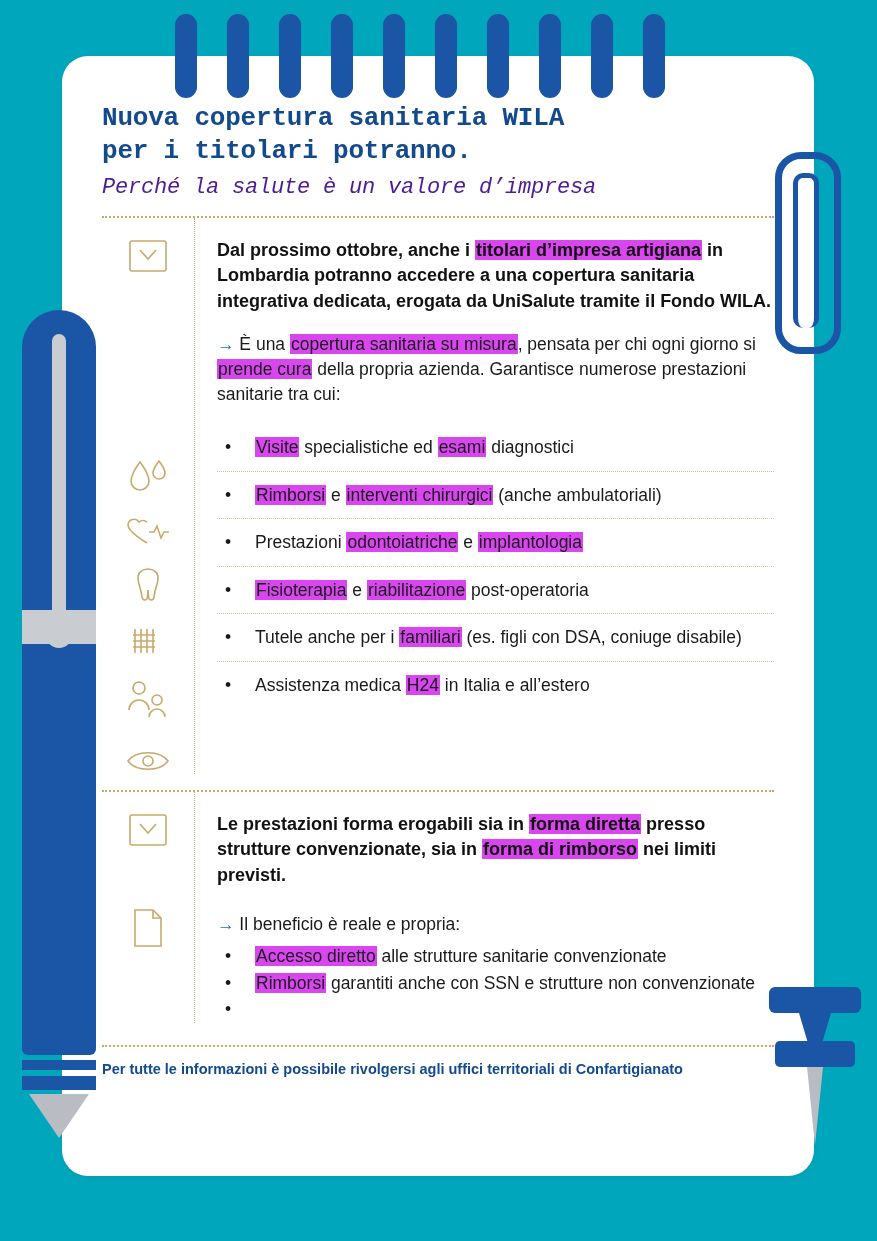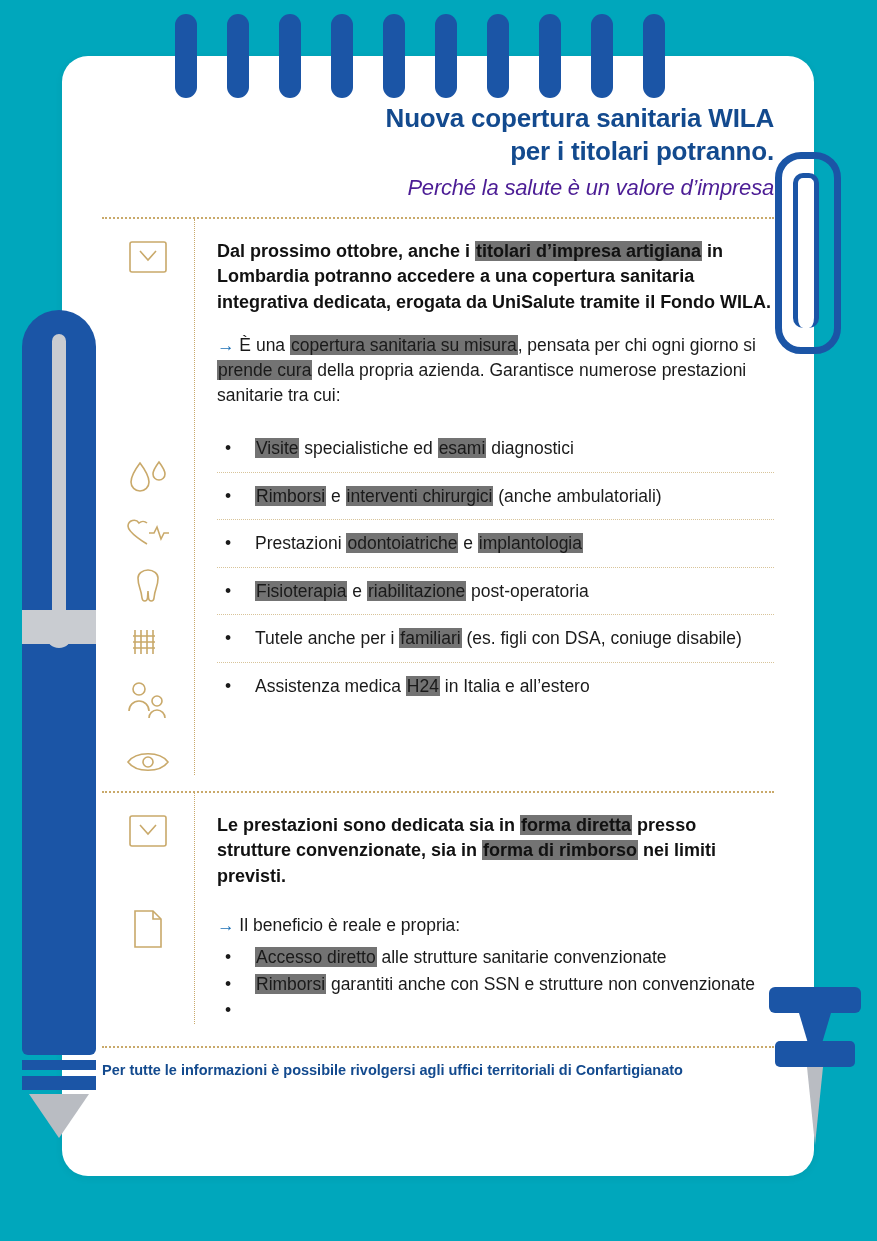--- a/index.html
+++ b/index.html
@@ -172,22 +172,23 @@
     left: 62px;
     top: 56px;
     width: 752px;
     height: 1120px;
     z-index: 7;
     box-sizing: border-box;
     padding: 46px 40px 20px 40px;
   }
 
   .title-block {
-    text-align: right;
+    text-align: left;
     color: #134a8e;
+    font-family: Liberation Mono, monospace;
   }
   .title-line {
     font-size: 26px;
     font-weight: bold;
     line-height: 1.28;
     letter-spacing: -0.2px;
   }
   .subtitle {
     font-size: 22px;
     font-style: italic;
@@ -227,21 +228,21 @@
     font-size: 17.5px;
     line-height: 1.42;
     color: #1a1a1a;
   }
   .para.bold {
     font-weight: bold;
     font-size: 18px;
     color: #111;
   }
   .hl {
-    background: #737373;
+    background: #d946ef;
     padding: 0 1px;
   }
   .arrow {
     color: #1b6fb5;
     font-weight: bold;
   }
 
   ul.bullets {
     list-style: none;
     margin: 0;
@@ -420,21 +421,21 @@
           <path d="M11 10 L19 19 L27 10"></path>
       </svg>
       <svg class="icon" width="34" height="40" viewBox="0 0 34 40" fill="none" stroke="#c9a96a" stroke-width="1.6" style="margin-top:62px">
         <path d="M4 2 h18 l8 8 v28 h-26 z"></path>
           <path d="M22 2 v8 h8"></path>
       </svg>
     </div>
 
     <div class="text-col">
       <p class="para bold" style="margin-top:20px">
-        <span>Le prestazioni sono dedicata sia in </span><span class="hl">forma diretta</span><span> presso strutture convenzionate, sia in </span><span class="hl">forma di rimborso</span><span> nei limiti previsti.</span>
+        <span>Le prestazioni forma erogabili sia in </span><span class="hl">forma diretta</span><span> presso strutture convenzionate, sia in </span><span class="hl">forma di rimborso</span><span> nei limiti previsti.</span>
       </p>
 
       <p class="para" style="margin-top:24px; margin-bottom:0">
         <span class="arrow">→</span><span> Il beneficio è reale e propria:</span>
       </p>
 
       <ul class="tight">
         <li>
           <span class="dot">•</span>
           <span><span class="hl">Accesso diretto</span><span> alle strutture sanitarie convenzionate</span></span>

